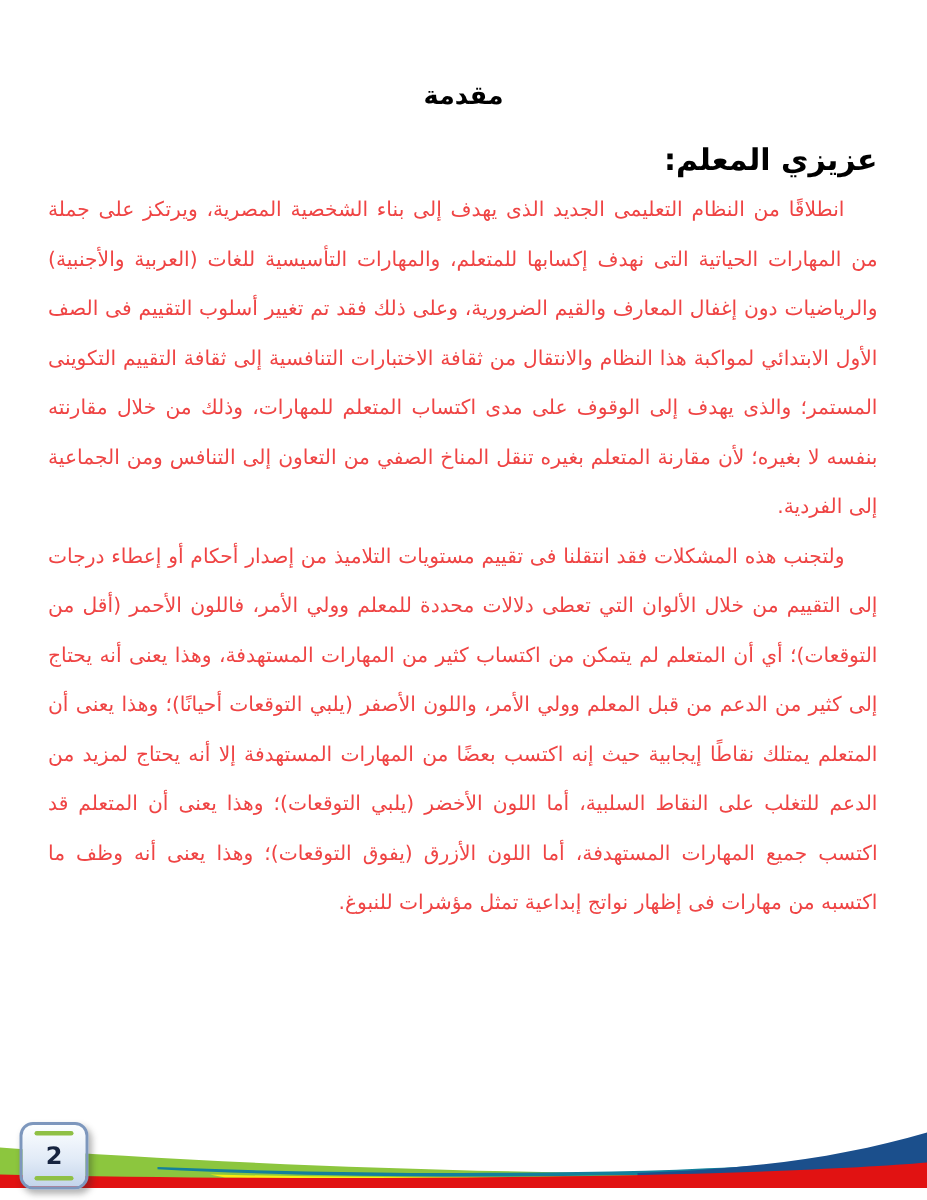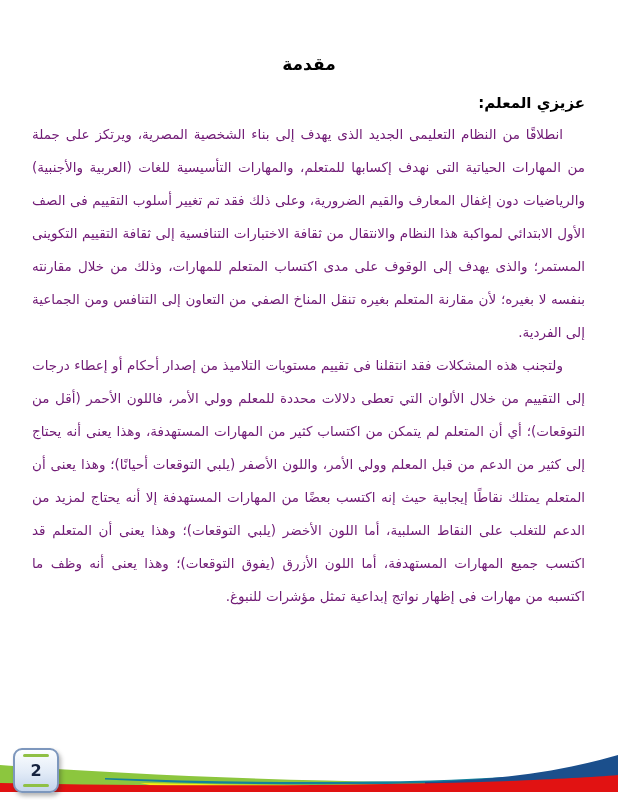--- a/index.html
+++ b/index.html
@@ -13,29 +13,29 @@
   }
   .title {
     margin:0; padding-top:54px;
     text-align:center;
     font-size:17px; font-weight:bold;
   }
   .greeting {
     direction:rtl;
     margin:20px 33px 0 33px;
     text-align:right;
-    font-size:15px; font-weight:bold;
+    font-size:20px; font-weight:bold;
   }
   .body-text {
     direction:rtl;
     margin:6px 33px 0 32px;
     text-align:justify;
     font-size:13.5px;
     line-height:33px;
-    color:#701a75;
+    color:#ef4444;
   }
   .para { margin:0; text-indent:22px; }
   .b { font-weight:normal; }
   .footer-art {
     position:absolute; left:0; bottom:0;
     width:618px; height:62px;
     display:block;
   }
   .page-num-box {
     position:absolute; left:13px; bottom:7px;

